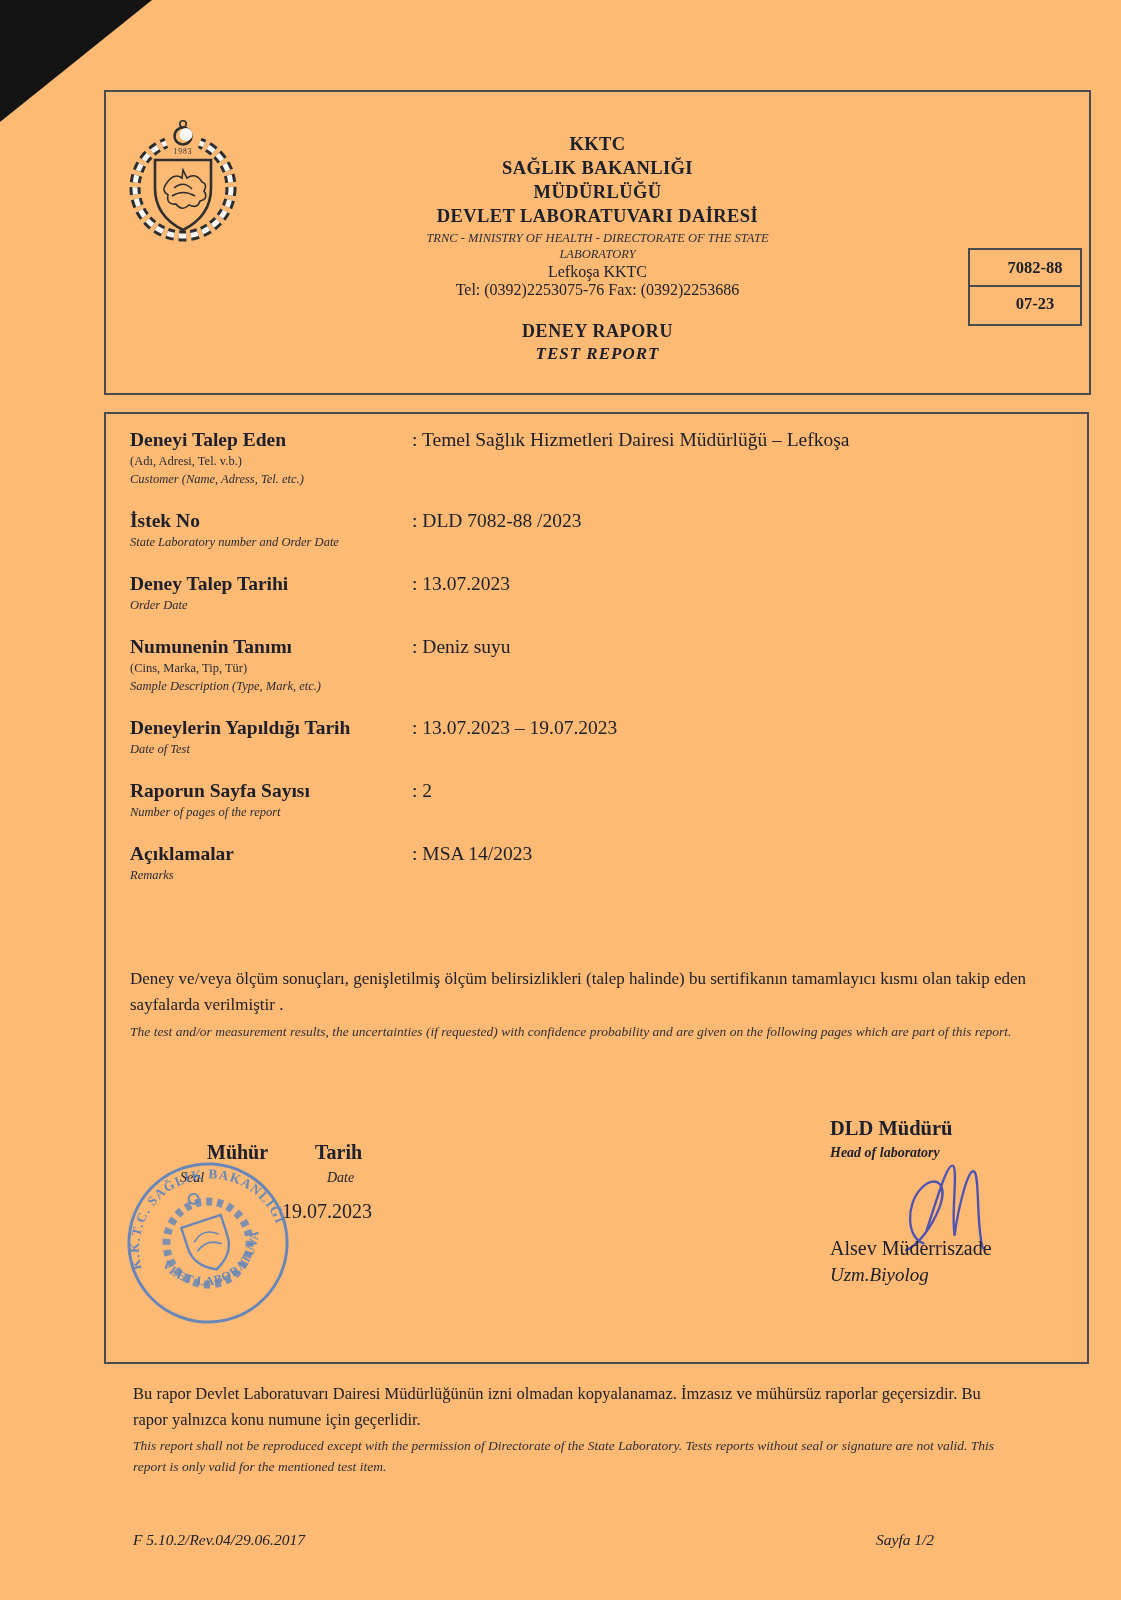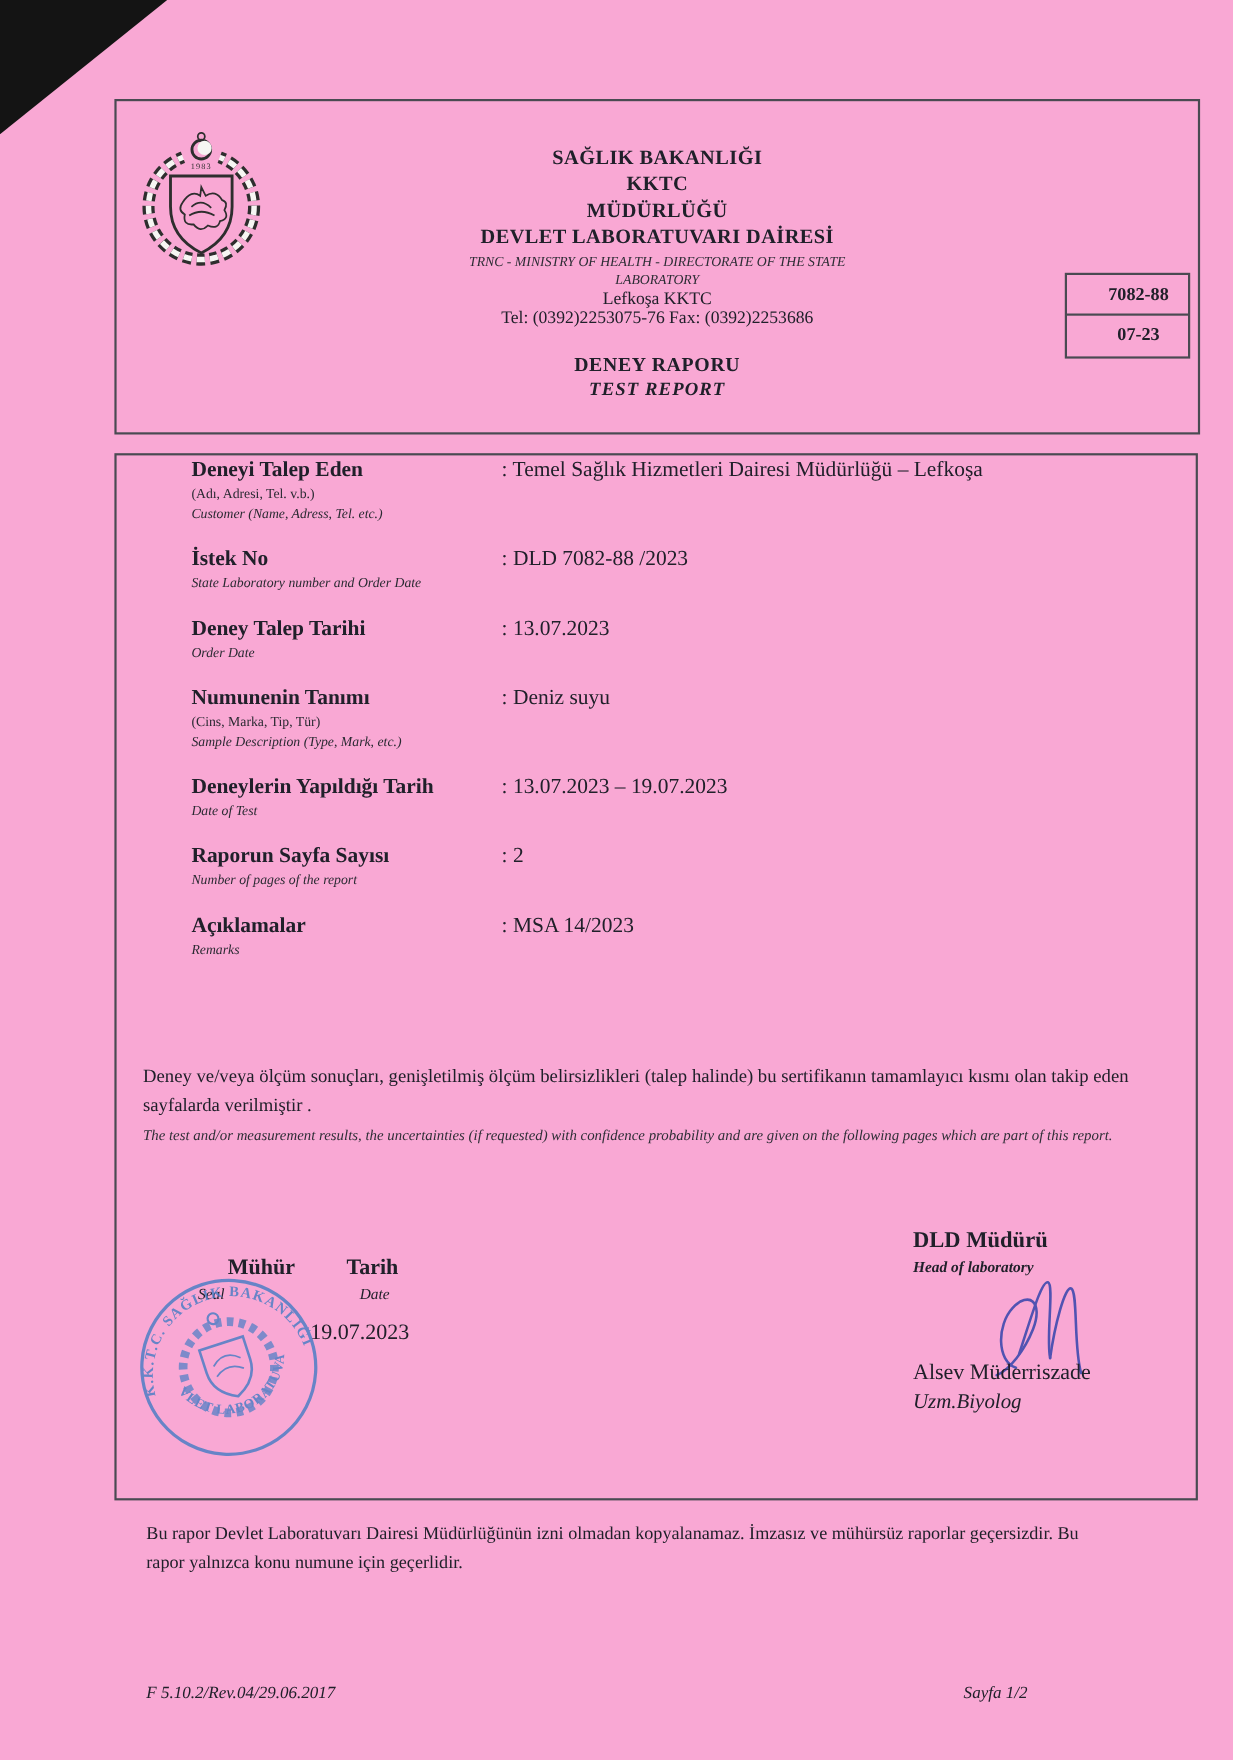--- a/index.html
+++ b/index.html
@@ -1,18 +1,18 @@
 <!DOCTYPE html>
 <html><head>
 <meta charset="utf-8">
 <style>
   html,body{margin:0;padding:0;background:#e9e9e6;}
   .page{
     position:relative;width:1121px;height:1600px;overflow:hidden;
-    background:#f9a8d4;color:#20202a;
+    background:#fdba74;color:#20202a;
     font-family:"Liberation Serif","DejaVu Serif",serif;
   }
   .corner-fold{
     position:absolute;left:0;top:0;width:152px;height:122px;background:#141414;
     clip-path:polygon(0 0,100% 0,0 100%);
   }
   
   .header-box{
     position:absolute;left:104px;top:90px;width:983px;height:301px;
     border:2px solid #4a4a52;
@@ -29,21 +29,21 @@
     position:absolute;left:862px;top:156px;width:110px;height:74px;
     border:2px solid #4a4a52;
   }
   .ref-cell{height:35px;line-height:35px;text-align:center;font-weight:bold;font-size:16.5px;padding-left:20px;}
   .ref-cell + .ref-cell{border-top:2px solid #4a4a52;height:33px;line-height:33px;}
   
   .main-box{
     position:absolute;left:104px;top:412px;width:981px;height:948px;
     border:2px solid #4a4a52;
   }
-  .fields{position:absolute;left:24px;top:1px;right:16px;margin-left:44px;}
+  .fields{position:absolute;left:24px;top:13px;right:16px;}
   .field{display:flex;margin-bottom:20px;}
   .f-label-col{width:282px;flex:0 0 282px;}
   .f-label{font-weight:bold;font-size:19.5px;line-height:25px;}
   .f-sub{font-size:12.5px;line-height:18px;color:#2a2a32;}
   .f-sub.italic{font-style:italic;}
   .f-value{flex:1;font-size:19.5px;line-height:25px;}
   .result-note{position:absolute;left:24px;top:552px;width:934px;}
   .note-tr{font-size:17px;line-height:26px;}
   .note-en{font-style:italic;font-size:13.5px;line-height:21px;margin-top:3px;color:#2e2e36;}
   
@@ -92,22 +92,22 @@
       <text x="67" y="38" font-size="7.5" letter-spacing="1" text-anchor="middle" fill="#2e2e2e">1983</text>
       <path d="M39,44 H95 V72 Q95,100 67,114 Q39,100 39,72 Z" fill="none" stroke="#2e2e2e" stroke-width="2.6"></path>
       <g fill="none" stroke="#2e2e2e" stroke-width="1.6">
         <path d="M50,68 Q58,56 66,62 L67,54 L71,62 Q80,56 86,66 Q92,68 88,75 Q93,83 84,85 Q82,93 73,89 Q66,96 60,88 Q50,89 52,79 Q45,75 50,68 Z"></path>
         <path d="M58,72 Q67,64 76,73"></path>
         <path d="M56,80 Q67,73 79,80"></path>
       </g>
     </svg>
 
     <div class="header-center">
+      <div class="org-line">KKTC</div>
       <div class="org-line">SAĞLIK BAKANLIĞI</div>
-      <div class="org-line">KKTC</div>
       <div class="org-line">MÜDÜRLÜĞÜ</div>
       <div class="org-line">DEVLET LABORATUVARI DAİRESİ</div>
       <div class="org-en">
         <div>TRNC - MINISTRY OF HEALTH - DIRECTORATE OF THE STATE</div>
         <div>LABORATORY</div>
       </div>
       <div class="addr-block">
         <div>Lefkoşa KKTC</div>
         <div>Tel: (0392)2253075-76 Fax: (0392)2253686</div>
       </div>
@@ -228,18 +228,19 @@
           <path d="M62,83 C66,54 76,14 82,18 C88,22 84,74 91,97"></path>
         </g>
       </svg>
       <div class="head-name">Alsev Müderriszade</div>
       <div class="head-title">Uzm.Biyolog</div>
     </div>
   </div>
 
   <div class="disclaimer">
     <div class="disc-tr">Bu rapor Devlet Laboratuvarı Dairesi Müdürlüğünün izni olmadan kopyalanamaz. İmzasız ve mühürsüz raporlar geçersizdir. Bu rapor yalnızca konu numune için geçerlidir.</div>
+    <div class="disc-en">This report shall not be reproduced except with the permission of Directorate of the State Laboratory. Tests reports without seal or signature are not valid. This report is only valid for the mentioned test item.</div>
   </div>
 
   <div class="footer-left">F 5.10.2/Rev.04/29.06.2017</div>
   <div class="footer-right">Sayfa 1/2</div>
 
 </div>
 
 </body></html>

